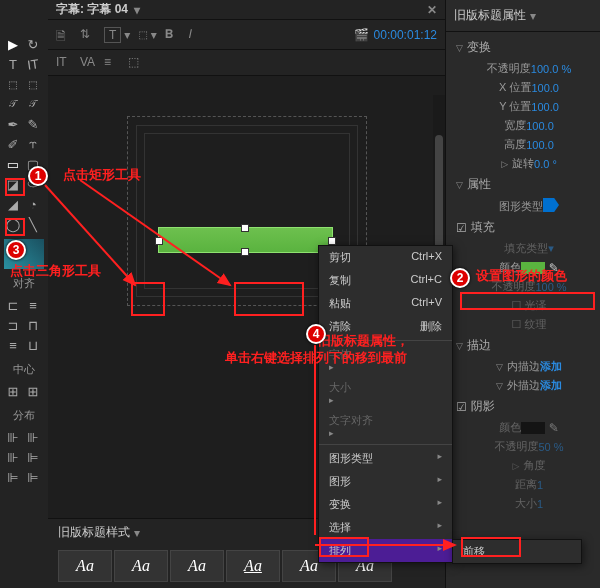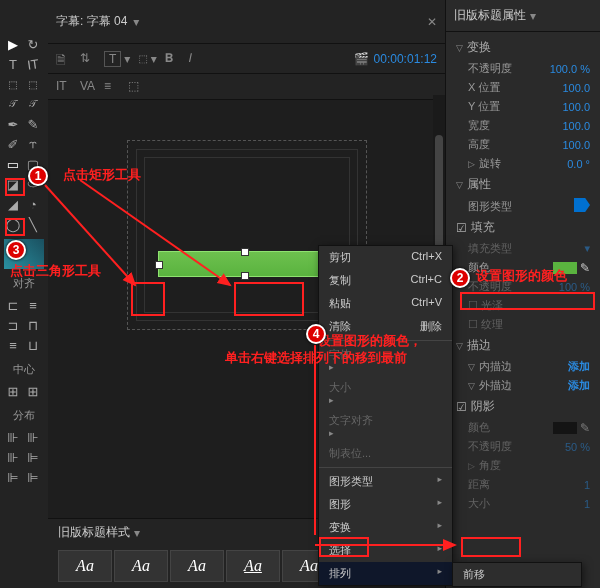--- a/index.html
+++ b/index.html
@@ -4,57 +4,57 @@
   <style>
     * { margin: 0; padding: 0; box-sizing: border-box; }
     body { width: 600px; height: 588px; background: #1a1a1a; color: #ccc; font-family: "Microsoft YaHei", sans-serif; font-size: 12px; position: relative; overflow: hidden; }
     .main-container { display: flex; height: 100%; }
     .left-tools { width: 48px; background: #232323; display: flex; flex-wrap: wrap; padding: 35px 4px 4px 4px; gap: 1px; align-content: flex-start; }
     .tool-btn { width: 18px; height: 18px; display: flex; align-items: center; justify-content: center; color: #aaa; cursor: pointer; font-size: 13px; }
     .tool-btn.active { color: #fff; }
     .tools-row { display: flex; gap: 2px; width: 100%; margin-bottom: 1px; }
     .tool-section-label { width: 100%; text-align: center; font-size: 11px; color: #999; margin: 6px 0 4px; }
     .center-panel { flex: 1; background: #232323; display: flex; flex-direction: column; position: relative; }
-    .panel-header { height: 44px; display: flex; align-items: center; padding: 0 8px; border-bottom: 1px solid #111; }
+    .panel-header { height: 20px; display: flex; align-items: center; padding: 0 8px; border-bottom: 1px solid #111; font-weight: bold; }
     .panel-title { color: #ccc; font-size: 12px; }
     .close-x { margin-left: auto; color: #888; }
     .toolbar-row { height: 30px; display: flex; align-items: center; padding: 0 8px; gap: 8px; border-bottom: 1px solid #111; }
     .tb-icon { width: 16px; height: 16px; color: #888; cursor: pointer; }
     .dropdown { display: inline-flex; align-items: center; color: #888; gap: 3px; }
     .timecode { color: #2a8ae0; margin-left: auto; display: flex; align-items: center; gap: 4px; }
     .canvas-area { flex: 1; background: #1e1e1e; position: relative; padding: 40px 12px; }
     .canvas-frame { width: 240px; height: 190px; margin: 0 auto; border: 1px dashed #555; position: relative; }
     .safe-frame { position: absolute; border: 1px solid #333; }
     .green-bar { position: absolute; left: 30px; top: 110px; width: 175px; height: 26px; background: linear-gradient(to bottom, #6dc04e, #5ab33f); border: 1px solid #8fe270; }
     .handle { position: absolute; width: 8px; height: 8px; background: #fff; border: 1px solid #333; }
     .bottom-bar { height: 70px; border-top: 1px solid #111; }
     .style-header { padding: 5px 10px; color: #ccc; display: flex; align-items: center; }
     .style-swatches { display: flex; gap: 2px; padding: 4px 10px; }
     .swatch { width: 54px; height: 32px; background: #333; display: flex; align-items: center; justify-content: center; font-size: 16px; color: #fff; font-family: serif; font-style: italic; border: 1px solid #444; }
     .right-panel { width: 155px; background: #2a2a2a; display: flex; flex-direction: column; border-left: 1px solid #111; }
     .right-header { height: 32px; padding: 0 8px; display: flex; align-items: center; border-bottom: 1px solid #111; }
     .props { flex: 1; overflow: hidden; padding: 4px 0; }
     .prop-section { padding: 3px 10px; color: #aaa; display: flex; align-items: center; }
     .tri { font-size: 9px; margin-right: 4px; color: #888; }
-    .prop-row { display: flex; justify-content: space-between; padding: 2px 10px 2px 22px; align-items: center; }
+    .prop-row { display: flex; justify-content: center; padding: 2px 10px 2px 22px; align-items: center; }
     .prop-label { color: #999; font-size: 11px; }
     .prop-val { color: #2a8ae0; font-size: 11px; }
     .prop-val.link { color: #2a8ae0; font-weight: bold; }
     .color-swatch-small { width: 24px; height: 12px; display: inline-block; vertical-align: middle; }
     .context-menu { position: absolute; background: #2d2d2d; border: 1px solid #111; box-shadow: 2px 2px 8px rgba(0,0,0,0.5); width: 135px; z-index: 100; }
     .ctx-item { padding: 4px 10px; display: flex; justify-content: space-between; color: #ccc; font-size: 11px; cursor: pointer; }
     .ctx-item.disabled { color: #666; flex-direction: column; }
     .ctx-sep { height: 1px; background: #444; margin: 2px 0; }
     .ctx-arrow { color: #888; font-size: 9px; }
     .submenu { position: absolute; right: 0; transform: translateX(100%); top: 0; width: 130px; }
     .annotation { position: absolute; color: #ff2020; font-size: 13px; font-weight: bold; z-index: 200; white-space: nowrap; pointer-events: none; }
     .marker { position: absolute; width: 20px; height: 20px; background: #d00; color: #fff; border-radius: 50%; display: flex; align-items: center; justify-content: center; font-weight: bold; font-size: 12px; z-index: 201; border: 2px solid #fff; box-shadow: 0 0 3px #000; }
     .red-box { position: absolute; border: 2px solid #ff2020; z-index: 199; pointer-events: none; }
     svg.arrow-svg { position: absolute; top: 0; left: 0; width: 600px; height: 588px; pointer-events: none; z-index: 198; }
-    .highlight-item { background: #0f172a; gap: 20px; }
+    .highlight-item { background: #4c1d95; gap: 20px; }
     .color-preview-arrow { width: 16px; height: 14px; background: #0070d0; clip-path: polygon(0 0, 70% 0, 100% 50%, 70% 100%, 0 100%); }
     .scroll-v { position: absolute; right: 0; top: 95px; bottom: 70px; width: 12px; background: #1a1a1a; }
     .scroll-thumb { position: absolute; left: 2px; right: 2px; top: 40px; height: 120px; background: #444; border-radius: 4px; }
     .dim { opacity: 0.5; }
   </style>
 </head>
 <body>
 
 <div class="main-container">
 
@@ -314,23 +314,20 @@
       <span class="ctx-arrow">▸</span>
     </div>
   <div class="ctx-item disabled">
       <span>大小</span>
       <span class="ctx-arrow">▸</span>
     </div>
   <div class="ctx-item disabled">
       <span>文字对齐</span>
       <span class="ctx-arrow">▸</span>
     </div>
-  <div class="ctx-item disabled">
-      <span>制表位...</span>
-    </div>
   <div class="ctx-sep"></div>
   <div class="ctx-item">
       <span>图形类型</span>
       <span class="ctx-arrow">▸</span>
     </div>
   <div class="ctx-item">
       <span>图形</span>
       <span class="ctx-arrow">▸</span>
     </div>
   <div class="ctx-item">
@@ -362,21 +359,21 @@
 <div class="red-box" style="left:461px;top:537px;width:60px;height:20px"></div>
 
 <div class="marker" style="left:28px;top:166px">1</div>
 <div class="marker" style="left:450px;top:268px">2</div>
 <div class="marker" style="left:6px;top:240px">3</div>
 <div class="marker" style="left:306px;top:324px">4</div>
 
 <div class="annotation" style="left:63px;top:166px">点击矩形工具</div>
 <div class="annotation" style="left:476px;top:267px">设置图形的颜色</div>
 <div class="annotation" style="left:10px;top:262px">点击三角形工具</div>
-<div class="annotation" style="left:318px;top:332px">设置图形的颜色，</div>
+<div class="annotation" style="left:318px;top:332px">旧版标题属性，</div>
 <div class="annotation" style="left:225px;top:349px">单击右键选择排列下的移到最前</div>
 
 <svg class="arrow-svg">
   <defs>
     <marker id="ah" markerWidth="8" markerHeight="8" refX="6" refY="3" orient="auto">
       <path d="M0,0 L7,3 L0,6 Z" fill="#ff2020"></path>
     </marker>
   </defs>
   <line x1="45" y1="185" x2="135" y2="285" stroke="#ff2020" stroke-width="2" marker-end="url(#ah)"></line>
   <line x1="80" y1="180" x2="230" y2="285" stroke="#ff2020" stroke-width="2" marker-end="url(#ah)"></line>

